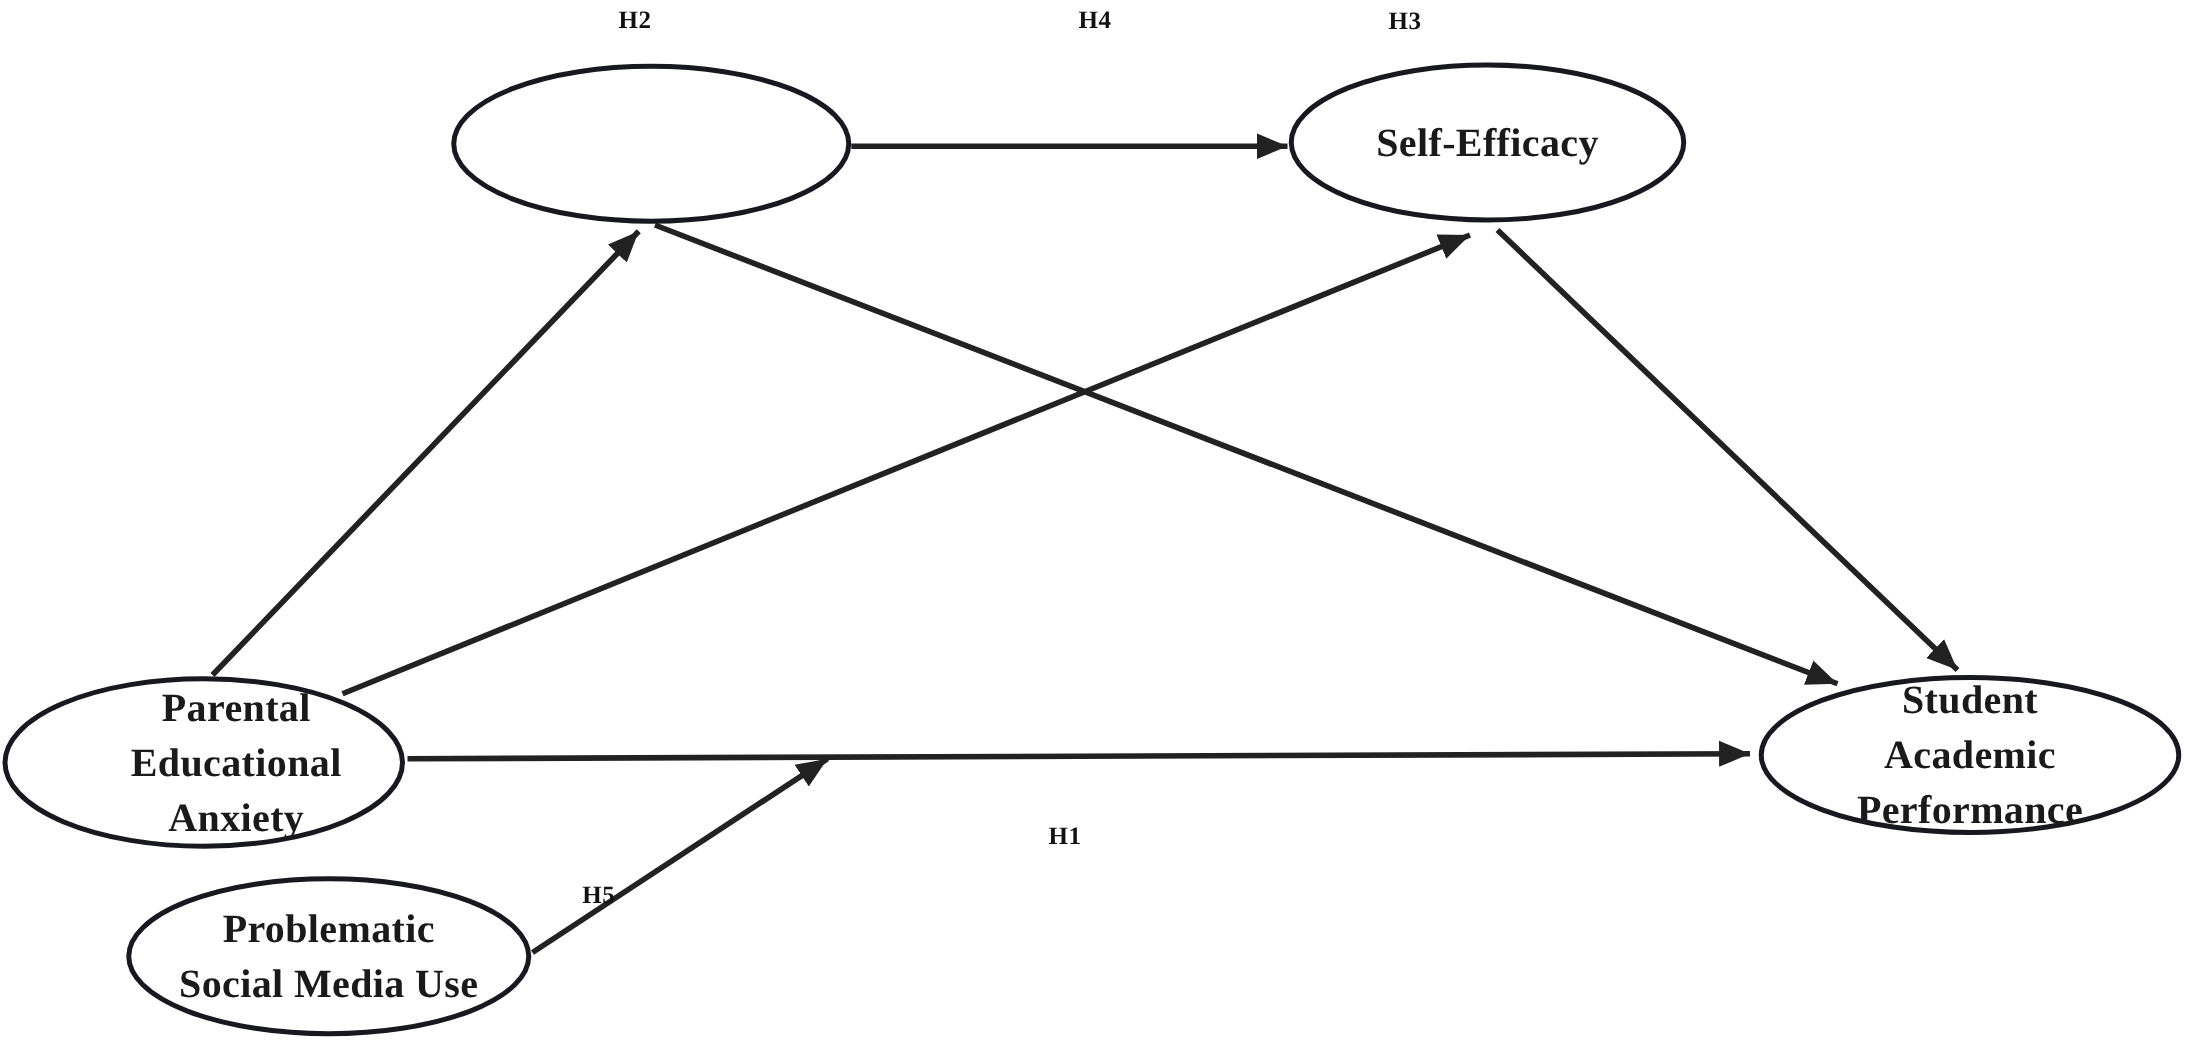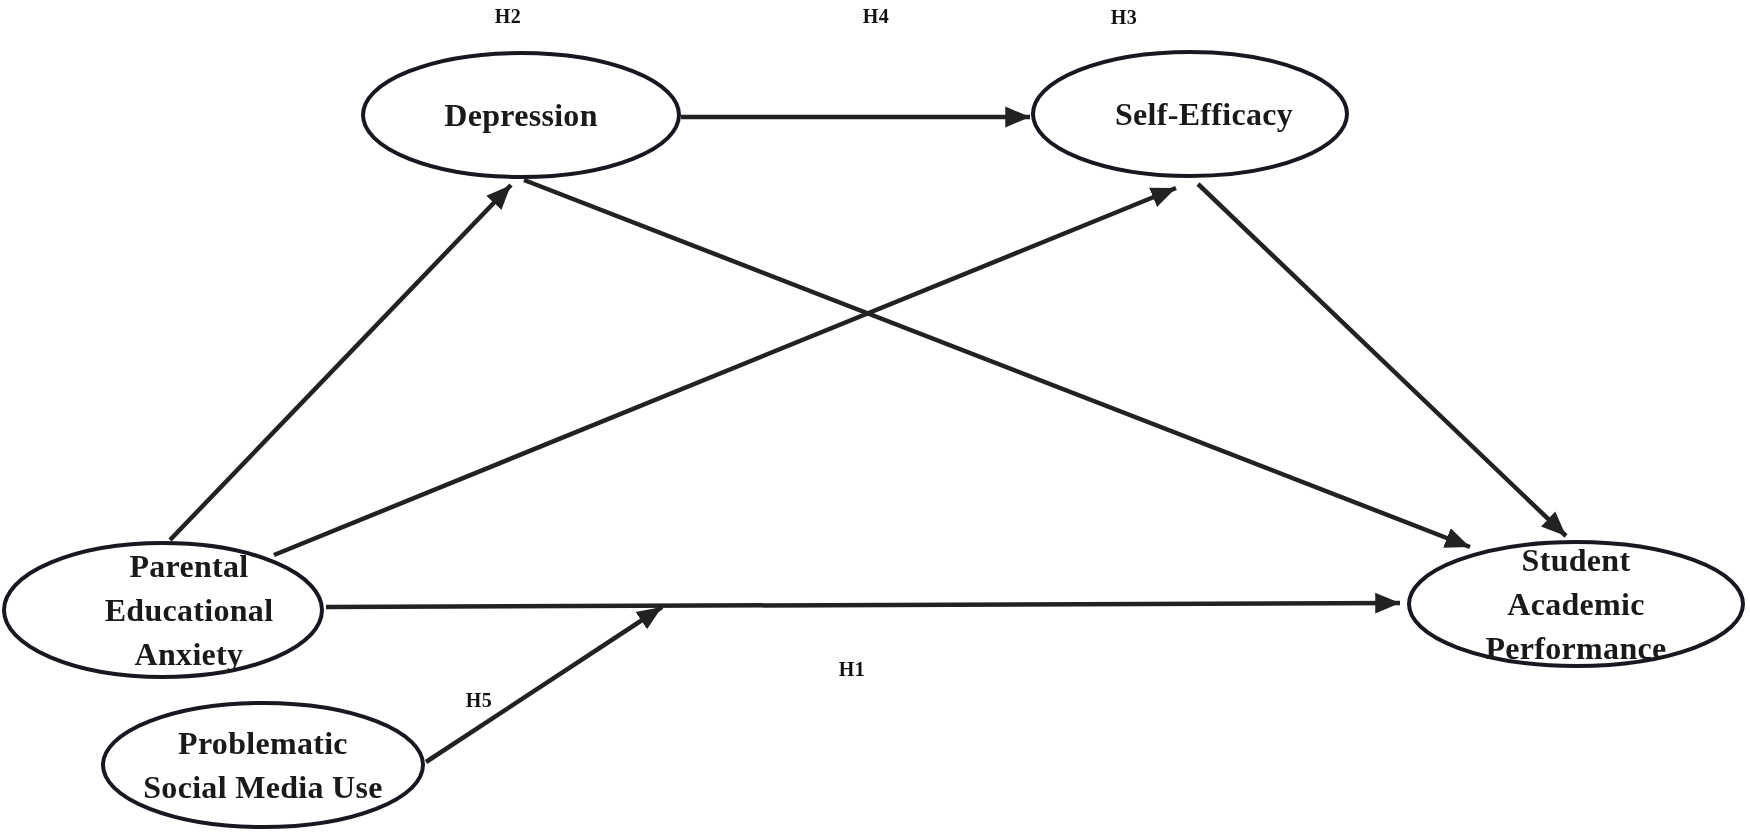--- a/index.html
+++ b/index.html
@@ -73,29 +73,28 @@
     <line class="edge" x1="326" y1="607" x2="1400" y2="603" marker-end="url(#arrowhead)"></line>
     <line class="edge" x1="426" y1="762" x2="662" y2="607" marker-end="url(#arrowhead)"></line>
 
     <ellipse class="node-ellipse" cx="521" cy="115" rx="158" ry="62"></ellipse>
     <ellipse class="node-ellipse" cx="1190" cy="114" rx="157" ry="62"></ellipse>
     <ellipse class="node-ellipse" cx="163" cy="610" rx="159" ry="67"></ellipse>
     <ellipse class="node-ellipse" cx="263" cy="765" rx="160" ry="62"></ellipse>
     <ellipse class="node-ellipse" cx="1576" cy="604" rx="167" ry="62"></ellipse>
   </svg>
 
-  <div class="node-label" style="left:521px; top:115px;">Depression</div>
-  <div class="node-label" style="left:1190px; top:114px;margin-left:14px;">Self-Efficacy</div>
+  <div class="node-label" style="left:1190px; top:114px;">Self-Efficacy</div>
   <div class="node-label" style="left:163px; top:610px;margin-left:26px;">Parental
 Educational
 Anxiety</div>
   <div class="node-label" style="left:1576px; top:604px;">Student Academic
 Performance</div>
   <div class="node-label" style="left:263px; top:765px;">Problematic
 Social Media Use</div>
 
   <div class="hyp-label" style="left:508px; top:16px;">H2</div>
   <div class="hyp-label" style="left:863px; top:16px;margin-left:13px;">H4</div>
   <div class="hyp-label" style="left:1124px; top:17px;">H3</div>
   <div class="hyp-label" style="left:852px; top:669px;">H1</div>
-  <div class="hyp-label" style="left:479px; top:700px;">H5</div>
+  <div class="hyp-label" style="left:479px; top:716px;">H5</div>
 
 </div>
 
 </body></html>

